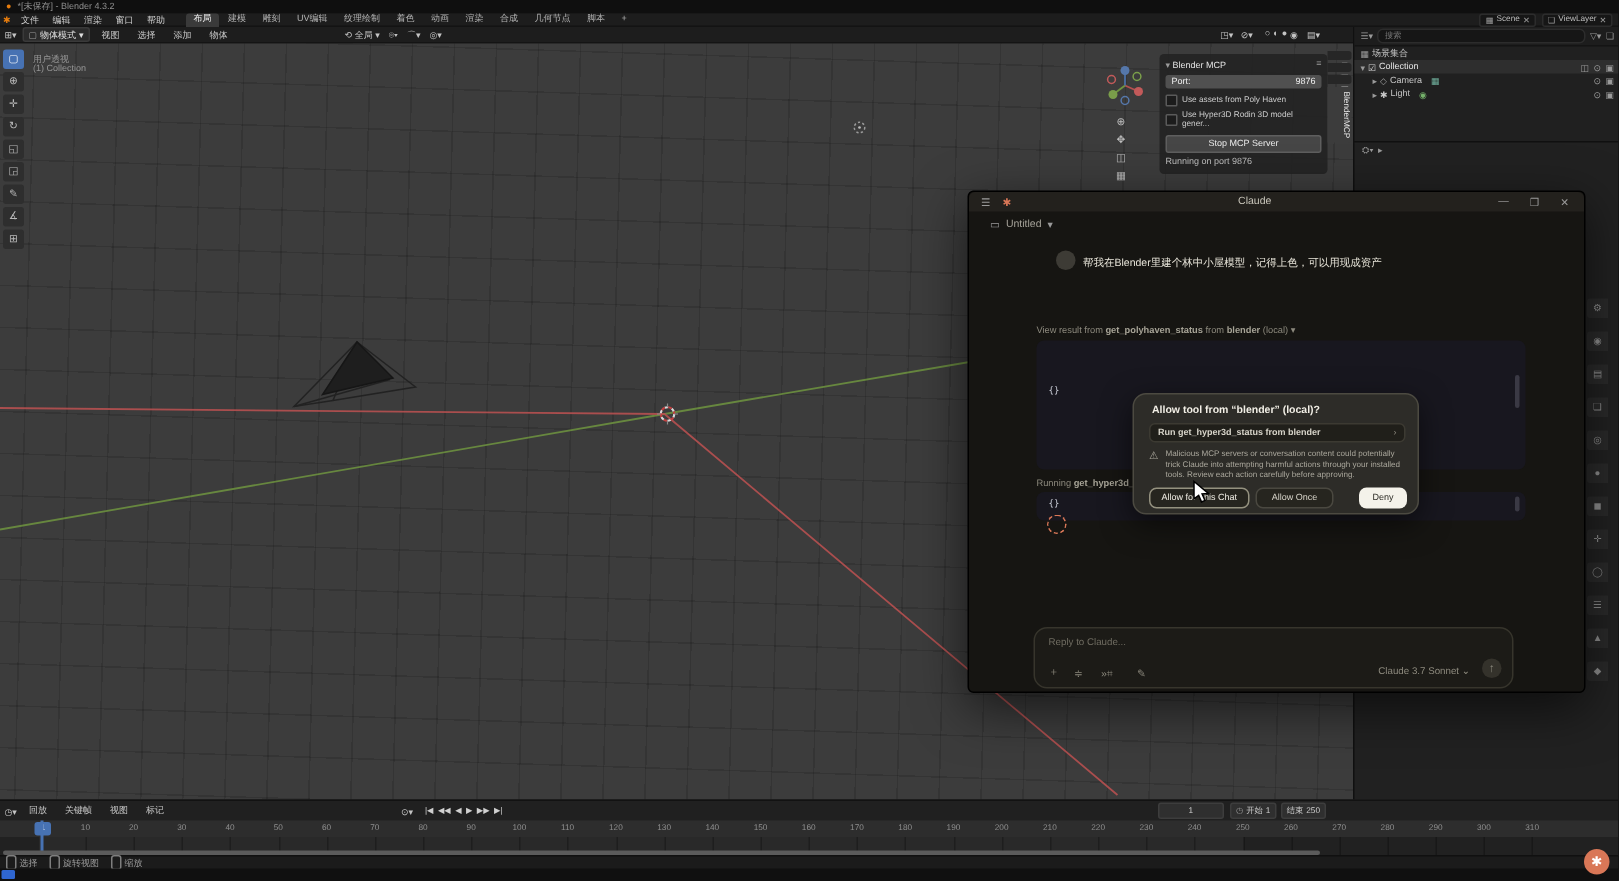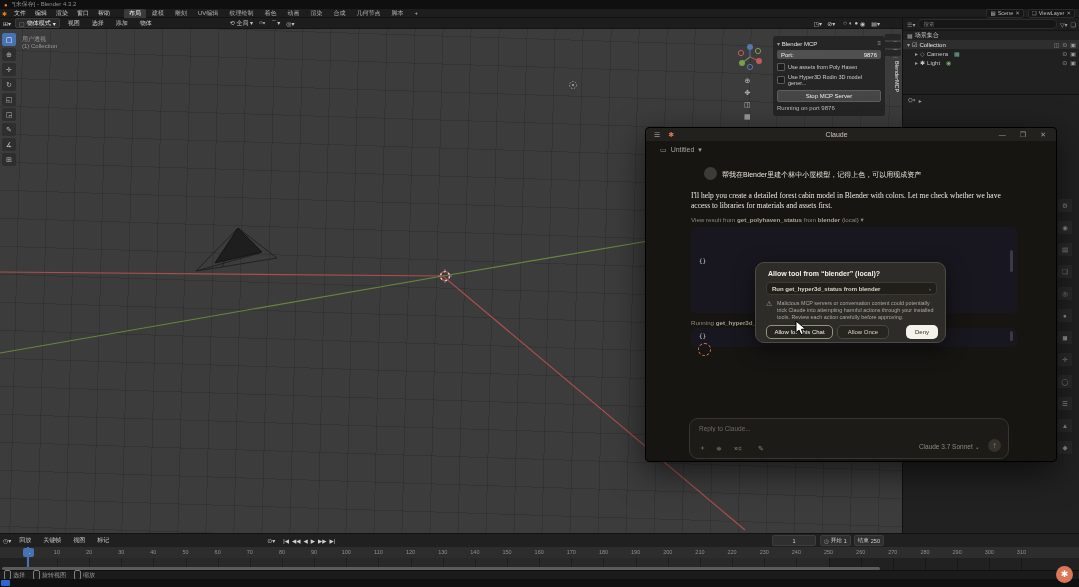--- a/index.html
+++ b/index.html
@@ -441,21 +441,20 @@
     </div>
     <div id="cl-conv" class="abs">
       <span class="ic">▭</span>
       <span>Untitled</span>
       <span class="ic">▾</span>
     </div>
 
     <div class="abs" style="left:58px;top:39px;width:13px;height:13px;border-radius:50%;background:#3d3b35;"></div>
     <div class="abs" style="left:76px;top:42px;width:300px;font-size:7px;color:#e8e5da;">帮我在Blender里建个林中小屋模型，记得上色，可以用现成资产</div>
 
-    <div class="abs serif" style="left:45px;top:63px;width:328px;font-size:7.5px;line-height:10px;color:#ece9df;">I'll help you create a detailed forest cabin model in Blender with colors. Let me check whether we have access to libraries for materials and assets first.</div>
 
     <div class="abs toolline" style="left:45px;top:88px;">
       <span>View result from </span><b>get_polyhaven_status</b><span> from </span><b>blender</b><span> (local)</span>
       <span> ▾</span>
     </div>
 
     <div id="code1" class="abs">
       <div style="color:#c9ccd6;">{}</div>
       <div style="height:8px;"></div>
       

